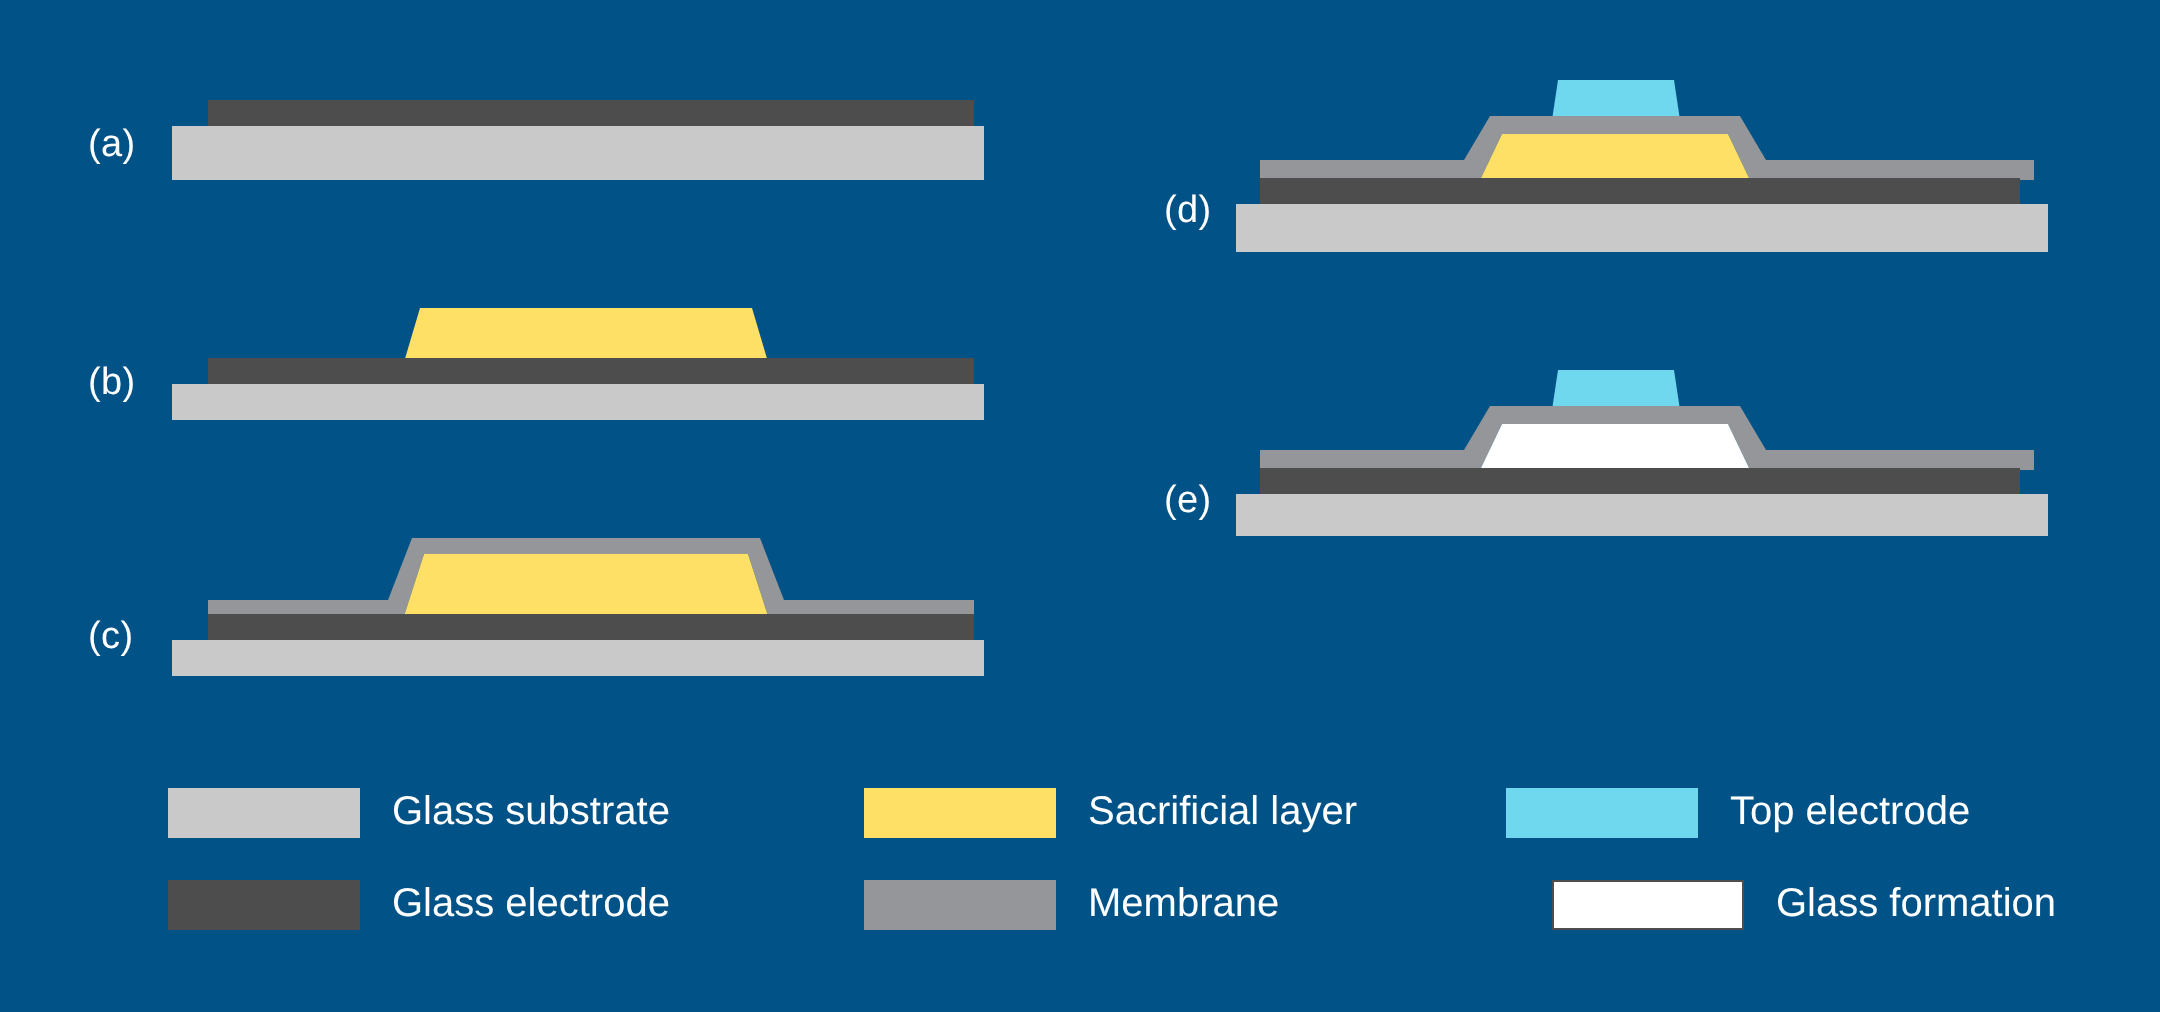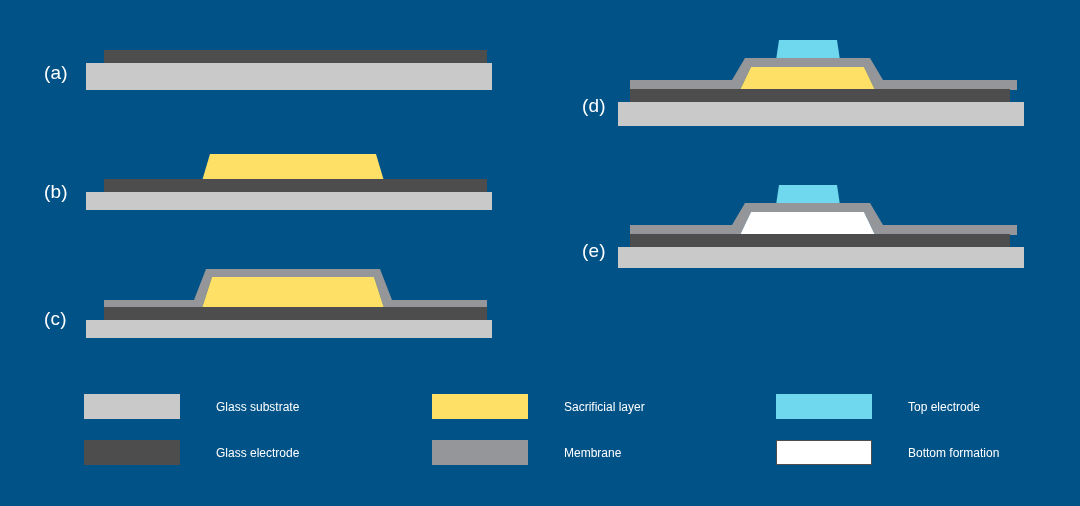--- a/index.html
+++ b/index.html
@@ -36,22 +36,22 @@
     display: flex;
     align-items: center;
   }
   .swatch {
     width: 96px;
     height: 25px;
     flex: 0 0 auto;
   }
   .legend-label {
     color: #ffffff;
-    font-size: 12px;
-    margin-left: 36px;
+    font-size: 20px;
+    margin-left: 16px;
     white-space: nowrap;
     font-family: "Liberation Sans", sans-serif;
   }
 </style>
 </head>
 <body>
 
 <div id="stage">
 
   <div class="panel-label" style="left:44px; top:62px;">(a)</div>
@@ -112,23 +112,23 @@
   <div class="legend-row" style="left:432px; top:394px;">
     <div class="swatch" style="background:#ffe066;"></div>
     <div class="legend-label">Sacrificial layer</div>
   </div>
 
   <div class="legend-row" style="left:432px; top:440px;">
     <div class="swatch" style="background:#949699;"></div>
     <div class="legend-label">Membrane</div>
   </div>
 
-  <div class="legend-row" style="left:776px; top:394px;">
+  <div class="legend-row" style="left:753px; top:394px;">
     <div class="swatch" style="background:#6fd7ee;"></div>
     <div class="legend-label">Top electrode</div>
   </div>
 
   <div class="legend-row" style="left:776px; top:440px;">
     <div class="swatch" style="background:#ffffff; border:1.5px solid #4d4d4d; box-sizing:border-box;"></div>
-    <div class="legend-label">Bottom formation</div>
+    <div class="legend-label">Glass formation</div>
   </div>
 
 </div>
 
 </body></html>

